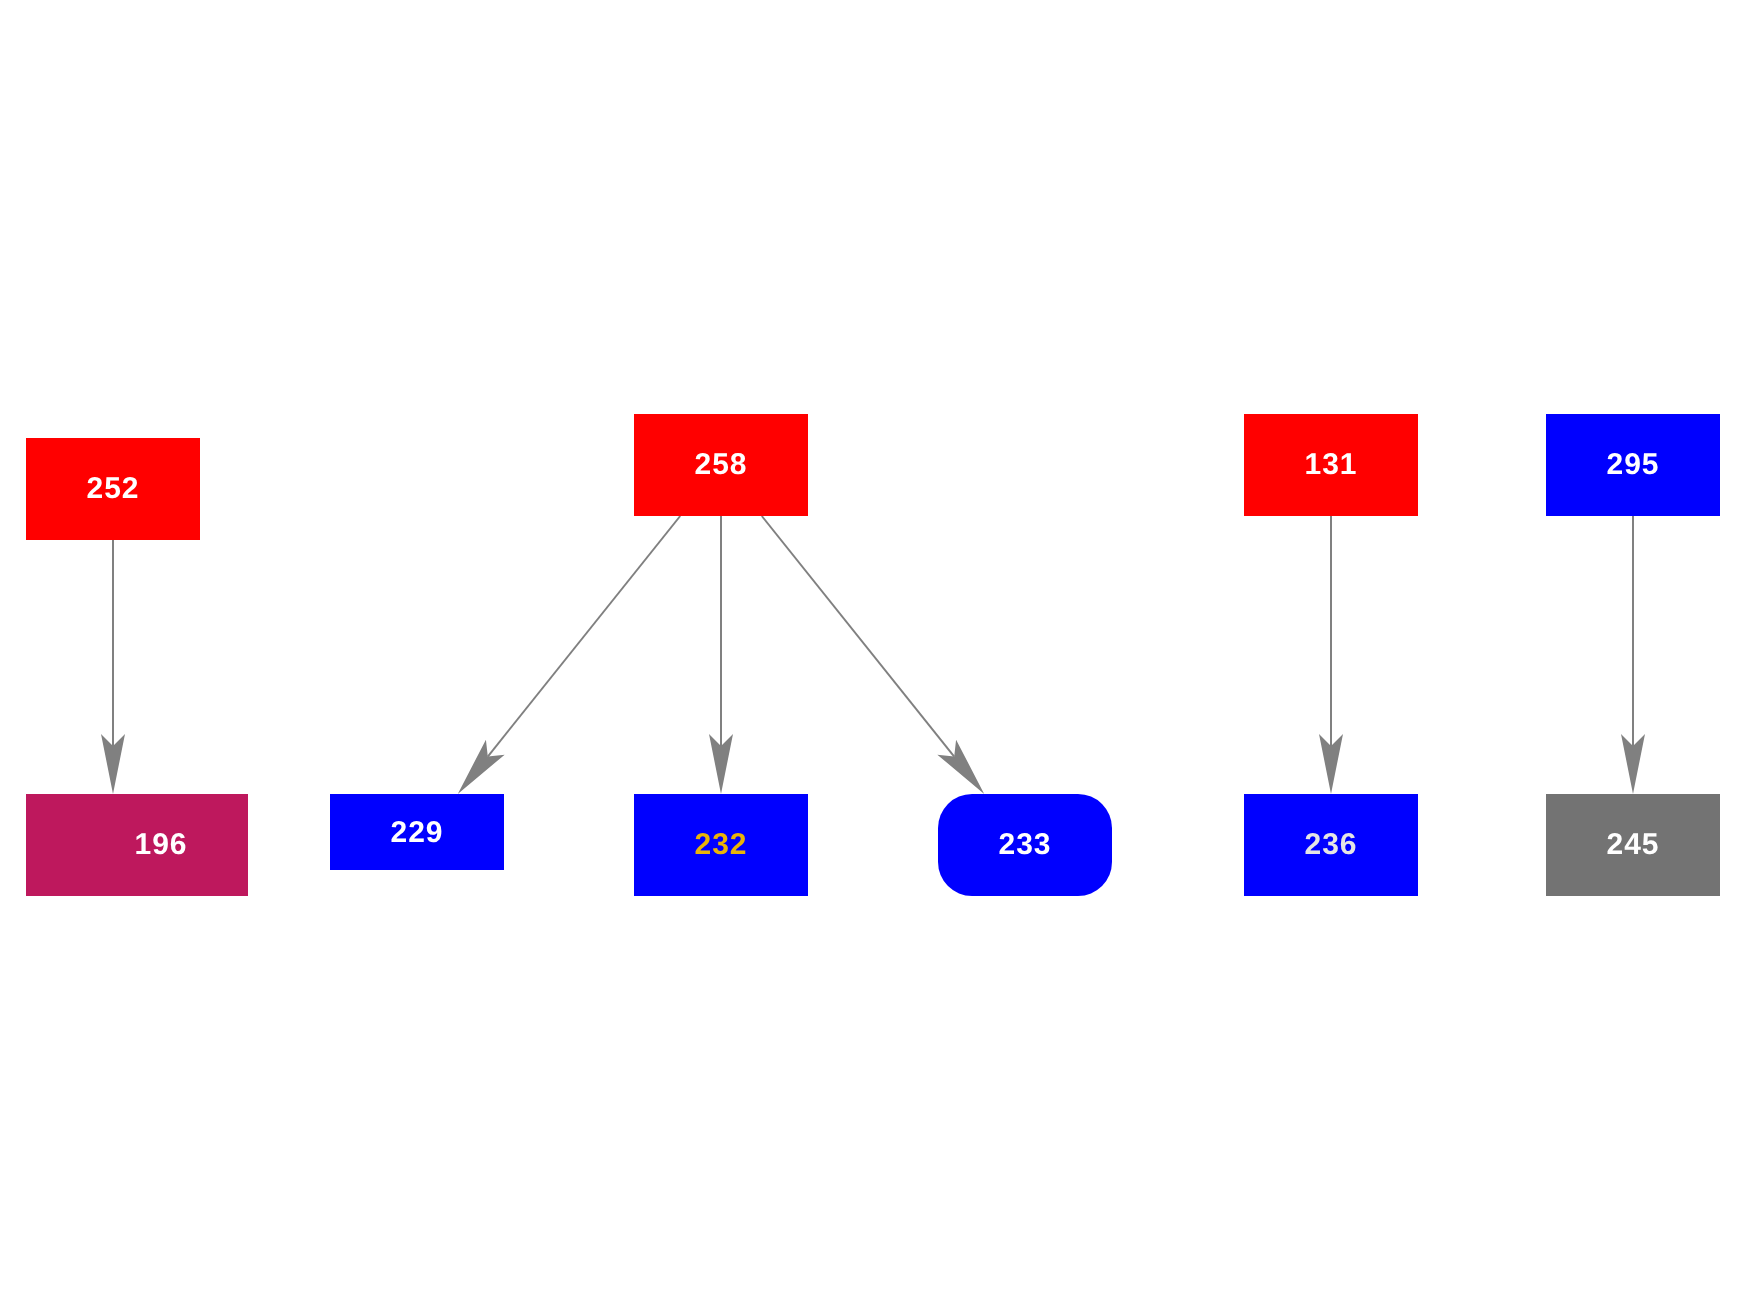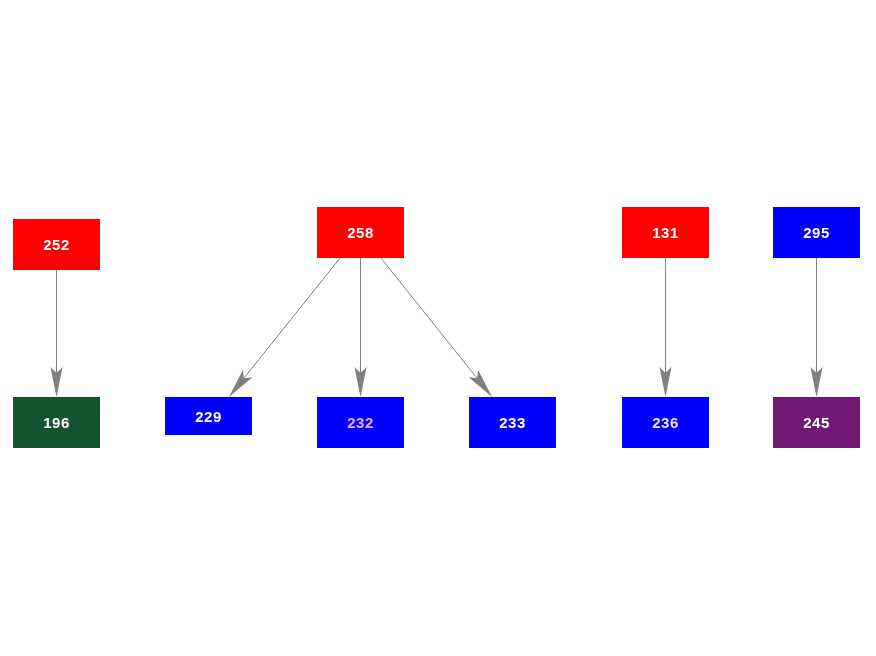--- a/index.html
+++ b/index.html
@@ -68,32 +68,32 @@
       </div>
       <div class="node" style="left: 317px; top: 207px; width: 87px; height: 51px; background: rgb(255, 0, 0); color: rgb(255, 255, 255);">
         <span>258</span>
       </div>
       <div class="node" style="left: 622px; top: 207px; width: 87px; height: 51px; background: rgb(255, 0, 0); color: rgb(255, 255, 255);">
         <span>131</span>
       </div>
       <div class="node" style="left: 773px; top: 207px; width: 87px; height: 51px; background: rgb(0, 0, 255); color: rgb(255, 255, 255);">
         <span>295</span>
       </div>
-      <div class="node" style="left: 13px; top: 397px; width: 87px; height: 51px; background: #14532d; color: rgb(255, 255, 255);">
+      <div class="node" style="left: 13px; top: 397px; width: 87px; height: 51px; background: #be185d; color: rgb(255, 255, 255); padding-left: 24px;">
         <span>196</span>
       </div>
       <div class="node" style="left: 165px; top: 397px; width: 87px; height: 38px; background: rgb(0, 0, 255); color: rgb(255, 255, 255);">
         <span>229</span>
       </div>
-      <div class="node" style="left: 317px; top: 397px; width: 87px; height: 51px; background: rgb(0, 0, 255); color: #f0abfc;">
+      <div class="node" style="left: 317px; top: 397px; width: 87px; height: 51px; background: rgb(0, 0, 255); color: #eab308;">
         <span>232</span>
       </div>
-      <div class="node" style="left: 469px; top: 397px; width: 87px; height: 51px; background: rgb(0, 0, 255); color: rgb(255, 255, 255);">
+      <div class="node" style="left: 469px; top: 397px; width: 87px; height: 51px; background: rgb(0, 0, 255); color: rgb(255, 255, 255); border-radius: 17px;">
         <span>233</span>
       </div>
       <div class="node" style="left: 622px; top: 397px; width: 87px; height: 51px; background: rgb(0, 0, 255); color: #e5e5e5;">
         <span>236</span>
       </div>
-      <div class="node" style="left: 773px; top: 397px; width: 87px; height: 51px; background: #701a75; color: rgb(255, 255, 255);">
+      <div class="node" style="left: 773px; top: 397px; width: 87px; height: 51px; background: #737373; color: rgb(255, 255, 255);">
         <span>245</span>
       </div>
     </div>
 </div>
 
 </body></html>

